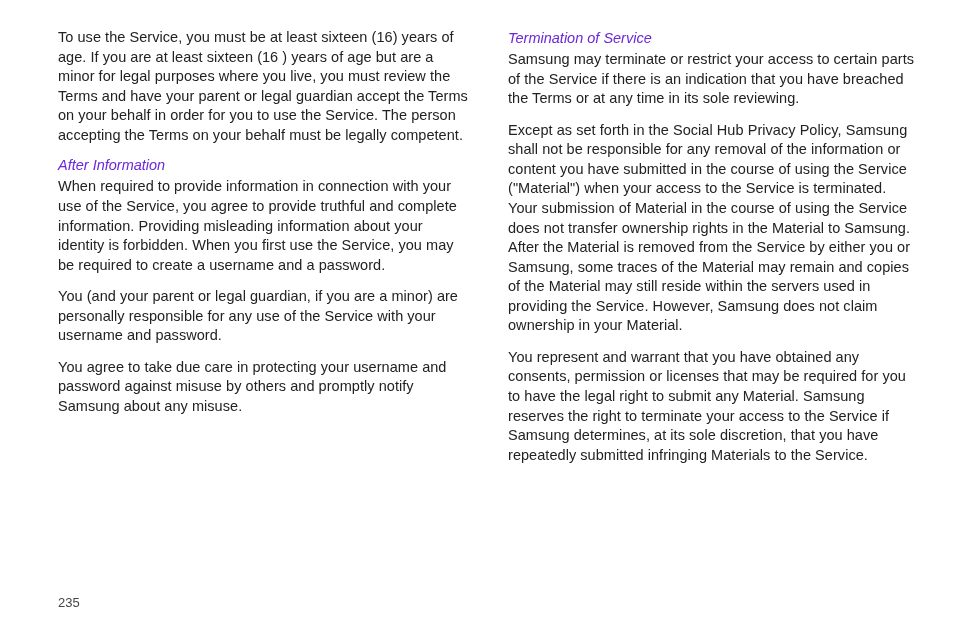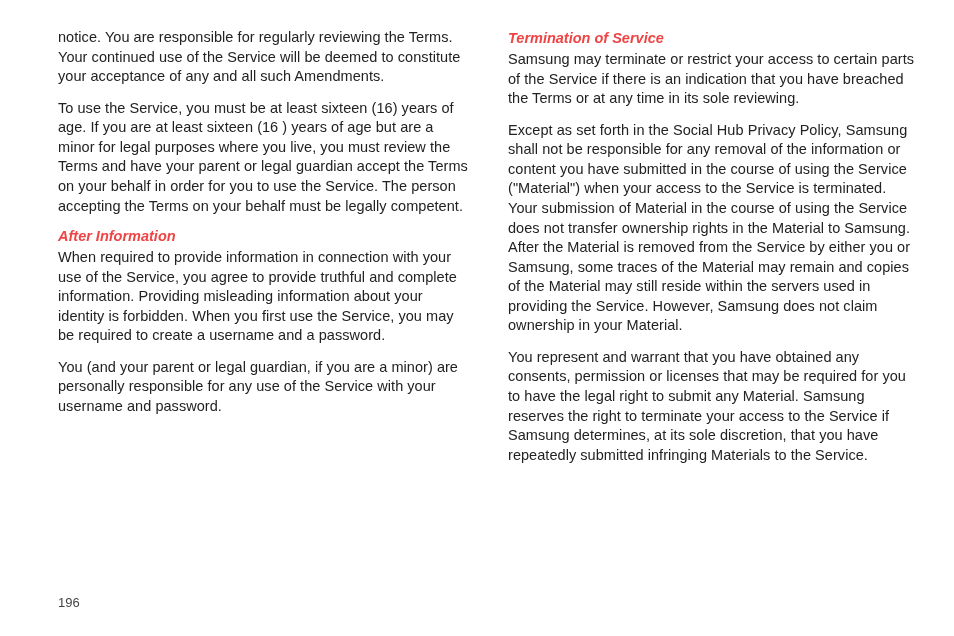--- a/index.html
+++ b/index.html
@@ -28,53 +28,53 @@
       font-size: 14.5px;
       line-height: 1.35;
       letter-spacing: 0.05px;
       color: #222;
       margin-bottom: 12px;
       font-stretch: condensed;
       font-family: "Arial Narrow", Arial, sans-serif;
     }
     .subhead {
       font-size: 14.5px;
-      font-weight: bold;
+      font-weight: normal;
       font-style: italic;
-      color: #ef4444;
+      color: #6d28d9;
       margin-bottom: 4px;
       margin-top: 2px;
       font-stretch: condensed;
       font-family: "Arial Narrow", Arial, sans-serif;
     }
     .page-num {
       position: absolute;
       bottom: 26px;
       left: 58px;
       font-size: 13px;
       color: #444;
       font-family: "Arial Narrow", Arial, sans-serif;
     }
   </style>
 </head>
 <body>
 
 <div class="columns">
   <div class="col">
-    <p class="body-text">notice. You are responsible for regularly reviewing the Terms. Your continued use of the Service will be deemed to constitute your acceptance of any and all such Amendments.</p>
 
     <p class="body-text">To use the Service, you must be at least sixteen (16) years of age. If you are at least sixteen (16 ) years of age but are a minor for legal purposes where you live, you must review the Terms and have your parent or legal guardian accept the Terms on your behalf in order for you to use the Service. The person accepting the Terms on your behalf must be legally competent.</p>
 
     <div class="subhead">After Information</div>
     <p class="body-text">When required to provide information in connection with your use of the Service, you agree to provide truthful and complete information.  Providing misleading information about your identity is forbidden. When you first use the Service, you may be required to create a username and a password.</p>
     <p class="body-text">You (and your parent or legal guardian, if you are a minor) are personally responsible for any use of the Service with your username and password.</p>
+    <p class="body-text">You agree to take due care in protecting your username and password against misuse by others and promptly notify Samsung about any misuse.</p>
   </div>
 
   <div class="col">
     <div class="subhead">Termination of Service</div>
     <p class="body-text">Samsung may terminate or restrict your access to certain parts of the Service if there is an indication that you have breached the Terms or at any time in its sole reviewing.</p>
 
     <p class="body-text">Except as set forth in the Social Hub Privacy Policy, Samsung shall not be responsible for any removal of the information or content you have submitted in the course of using the Service ("Material") when your access to the Service is terminated. Your submission of Material in the course of using the Service does not transfer ownership rights in the Material to Samsung. After the Material is removed from the Service by either you or Samsung, some traces of the Material may remain and copies of the Material may still reside within the servers used in providing the Service. However, Samsung does not claim ownership in your Material.</p>
     <p class="body-text">You represent and warrant that you have obtained any consents, permission or licenses that may be required for you to have the legal right to submit any Material. Samsung reserves the right to terminate your access to the Service if Samsung determines, at its sole discretion, that you have repeatedly submitted infringing Materials to the Service.</p>
   </div>
 </div>
 
-<div class="page-num">196</div>
+<div class="page-num">235</div>
 
 </body></html>

